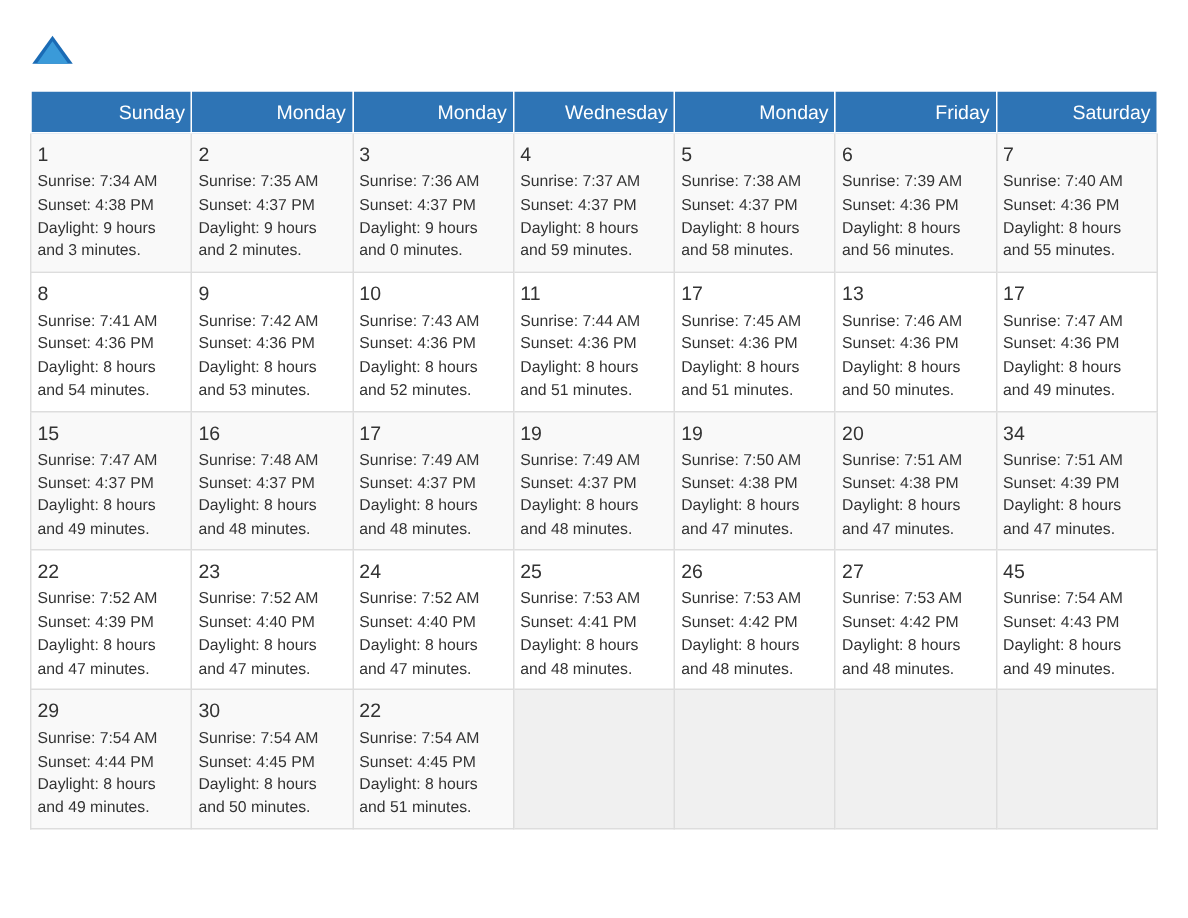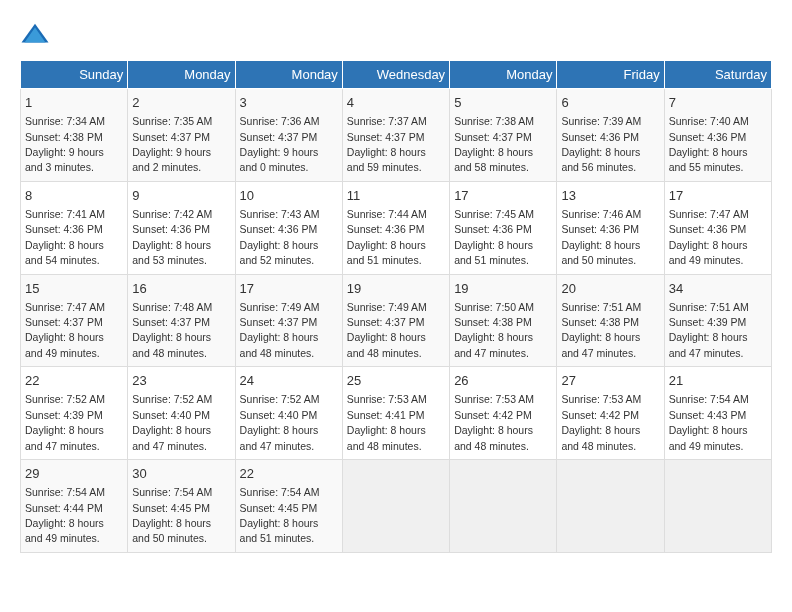--- a/index.html
+++ b/index.html
@@ -239,21 +239,21 @@
       </td>
         <td>
         <span class="day-number">26</span>
         <span class="day-info">Sunrise: 7:53 AM<br>Sunset: 4:42 PM<br>Daylight: 8 hours and 48 minutes.</span>
       </td>
         <td>
         <span class="day-number">27</span>
         <span class="day-info">Sunrise: 7:53 AM<br>Sunset: 4:42 PM<br>Daylight: 8 hours and 48 minutes.</span>
       </td>
         <td>
-        <span class="day-number">21</span>
+        <span class="day-number">45</span>
         <span class="day-info">Sunrise: 7:54 AM<br>Sunset: 4:43 PM<br>Daylight: 8 hours and 49 minutes.</span>
       </td>
       </tr>
       <tr>
         <td>
         <span class="day-number">29</span>
         <span class="day-info">Sunrise: 7:54 AM<br>Sunset: 4:44 PM<br>Daylight: 8 hours and 49 minutes.</span>
       </td>
         <td>
         <span class="day-number">30</span>

